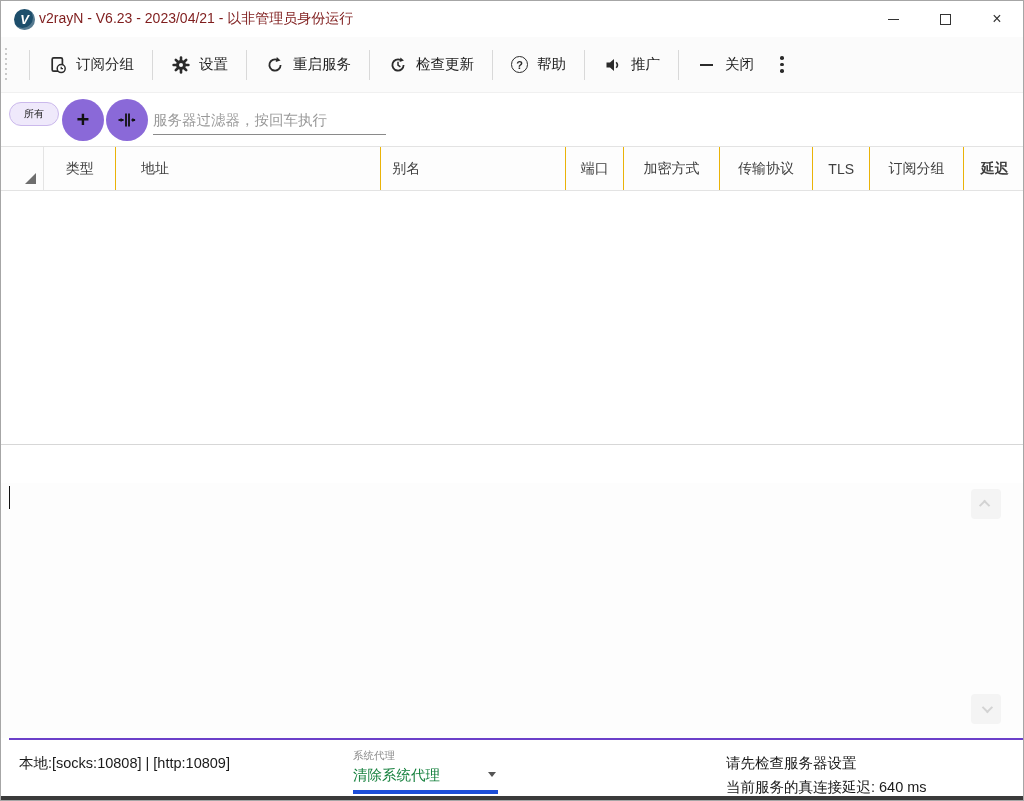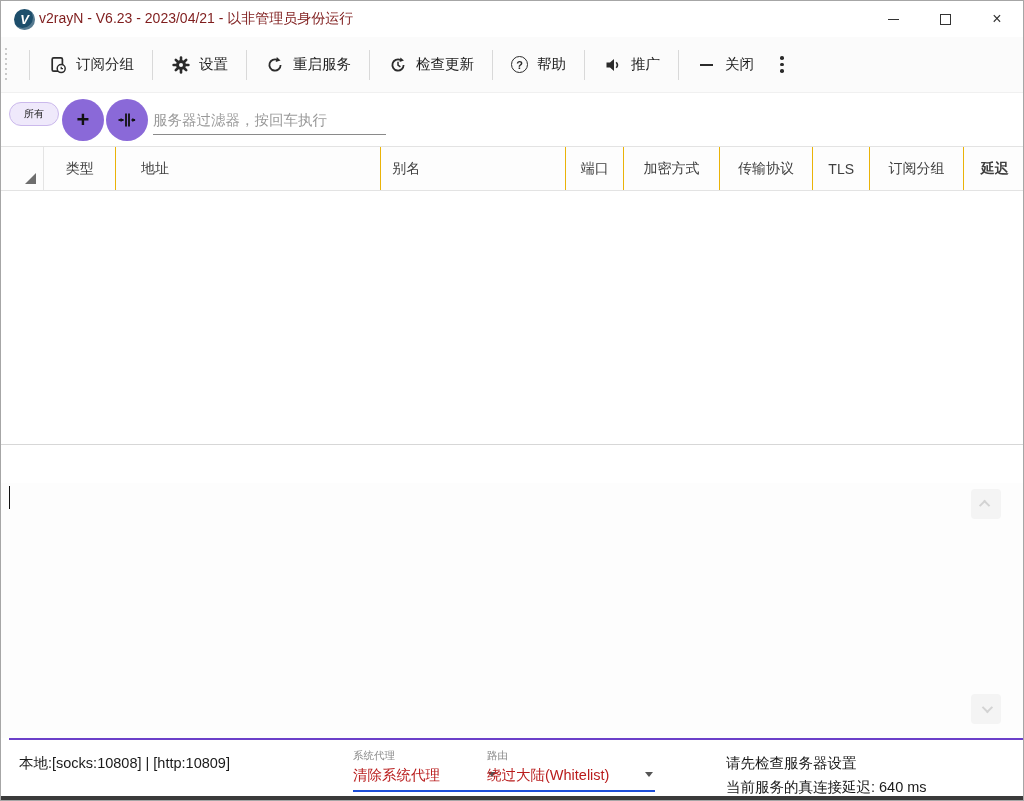--- a/index.html
+++ b/index.html
@@ -86,21 +86,21 @@
   .scroll-btn.up { top:6px; } .scroll-btn.down { bottom:14px; }
   .chev { width:8px; height:8px; border-left:2px solid #d3d3d3; border-top:2px solid #d3d3d3; }
   .chev.up { transform:rotate(45deg) translateY(2px); }
   .chev.down { transform:rotate(225deg) translateY(2px); }
 
   
   .statusbar { position:absolute; top:737px; left:8px; right:0; height:60px; background:#fff; border-top:2px solid #6b3fc9; }
   .st-left { position:absolute; left:10px; top:11px; font-size:14.5px; color:#1a1a1a; line-height:24px; }
   .combo { position:absolute; top:9px; }
   .combo .small-label { font-size:10.5px; color:#8a8a8a; display:block; margin-bottom:1px; }
-  .combo .combo-value { position:relative; font-size:14.5px; color:#b91c1c; border-bottom:2px solid #1d4ed8;
+  .combo .combo-value { position:relative; font-size:14.5px; color:#15803d; border-bottom:4px solid #1d4ed8;
     padding:2px 22px 5px 0; white-space:nowrap; }
   .combo .dd-arrow { position:absolute; right:2px; top:8px; }
   .combo.sysproxy { left:312px;margin-left:32px; } .combo.sysproxy .combo-value { width:145px; }
   .combo.routing  { left:478px; } .combo.routing  .combo-value { width:168px; }
   .st-right { position:absolute; left:685px; top:11px; font-size:14.5px; color:#1a1a1a; line-height:24px;margin-left:32px; }
 
   .taskbar-strip { position:absolute; bottom:0; left:0; right:0; height:4px; background:#3a3a3a; }
 
   svg { display:block; }
 </style>
@@ -273,27 +273,20 @@
     </div>
 
     <div class="combo sysproxy">
       <span class="small-label">系统代理</span>
       <div class="combo-value">
         <span>清除系统代理</span>
         <span class="dd-arrow"></span>
       </div>
     </div>
 
-    <div class="combo routing">
-      <span class="small-label">路由</span>
-      <div class="combo-value">
-        <span>绕过大陆(Whitelist)</span>
-        <span class="dd-arrow"></span>
-      </div>
-    </div>
 
     <div class="st-right">
       <div>请先检查服务器设置</div>
       <div>当前服务的真连接延迟: 640 ms</div>
     </div>
   </div>
 
   <div class="taskbar-strip"></div>
 </div>
 

